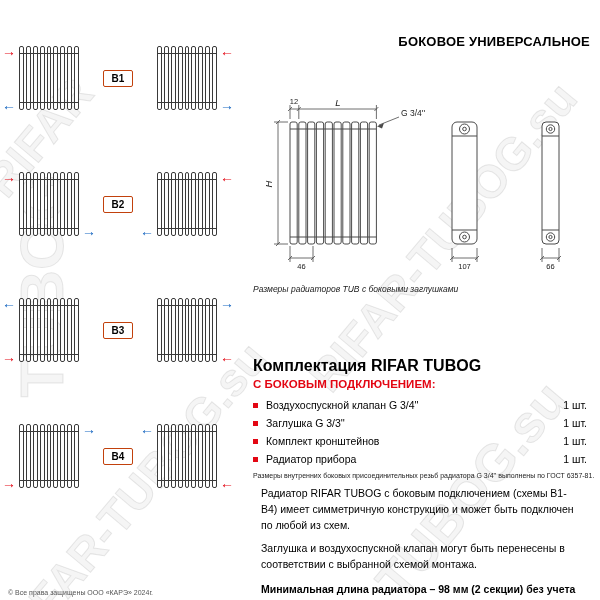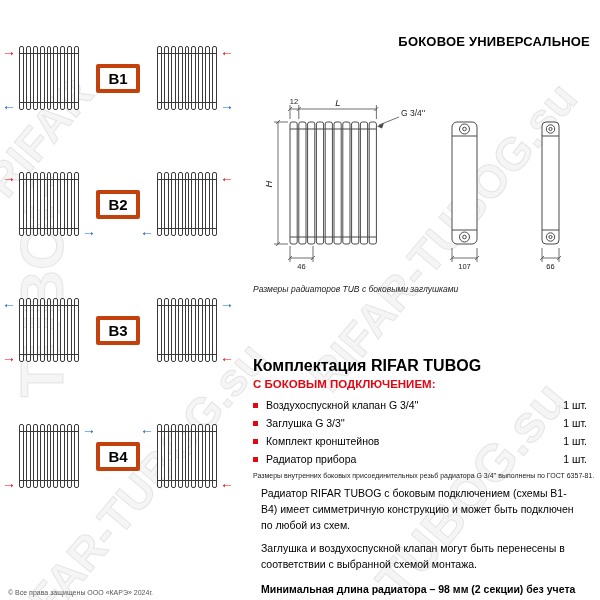--- a/index.html
+++ b/index.html
@@ -27,21 +27,21 @@
   .mini-rad::before,.mini-rad::after{content:"";position:absolute;left:1px;right:1px;height:1px;background:#3a3a3a;}
   .mini-rad::before{top:7px;}
   .mini-rad::after{bottom:7px;}
   .arrow{position:absolute;font-size:14px;font-weight:bold;line-height:1;z-index:2;}
   .arrow.top{top:-2px;}
   .arrow.bottom{bottom:-2px;}
   .arrow.left{left:-17px;}
   .arrow.right{right:-17px;}
   .arrow.red{color:var(--supply,#e30613);}
   .arrow.blue{color:var(--return,#1565c0);}
-  .scheme-label{border:4px solid #c2410c;border-radius:2px;padding:2px 8px;font-size:15px;font-weight:bold;background:#fff;position:relative;z-index:2;}
+  .scheme-label{border:1px solid #c2410c;border-radius:2px;padding:2px 8px;font-size:10px;font-weight:bold;background:#fff;position:relative;z-index:2;}
 
   
   .drawing{position:absolute;left:250px;top:96px;z-index:2;}
   .drawing text{font-family:"Liberation Sans",sans-serif;}
   .t7{font-size:7.5px;}
   .t8{font-size:8.5px;}
   .t9{font-size:9.5px;}
   .it{font-style:italic;}
   .caption{position:absolute;left:253px;top:284px;z-index:2;font-size:8.5px;font-style:italic;color:#222;text-align:center;}
 

